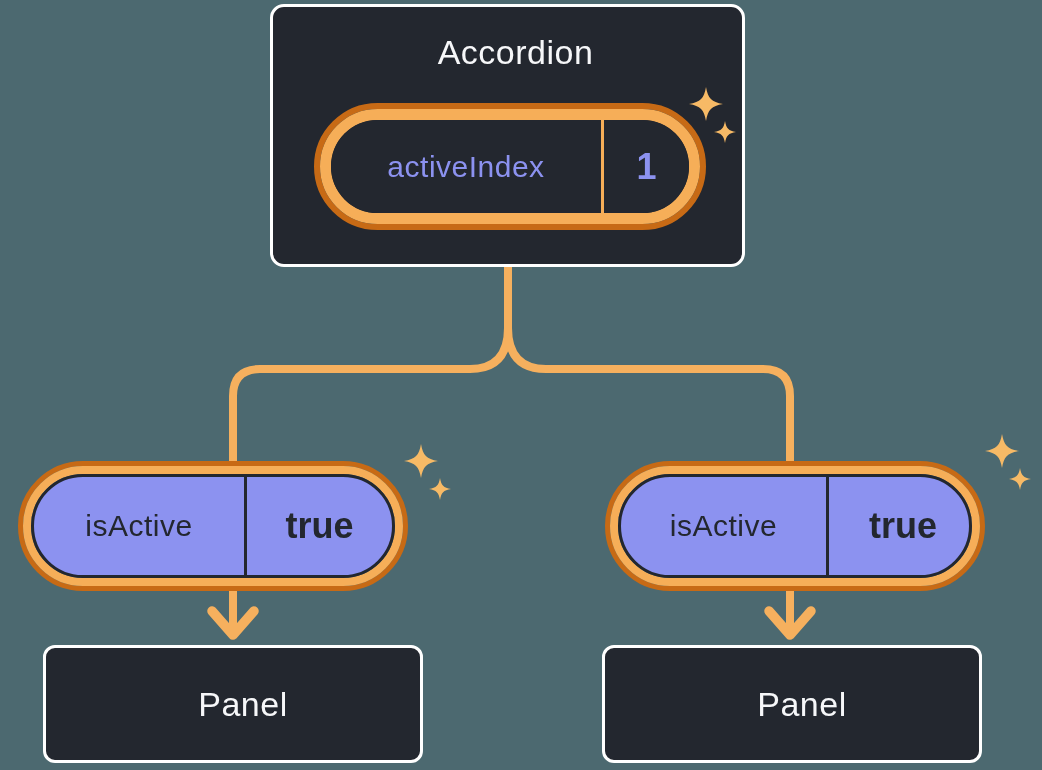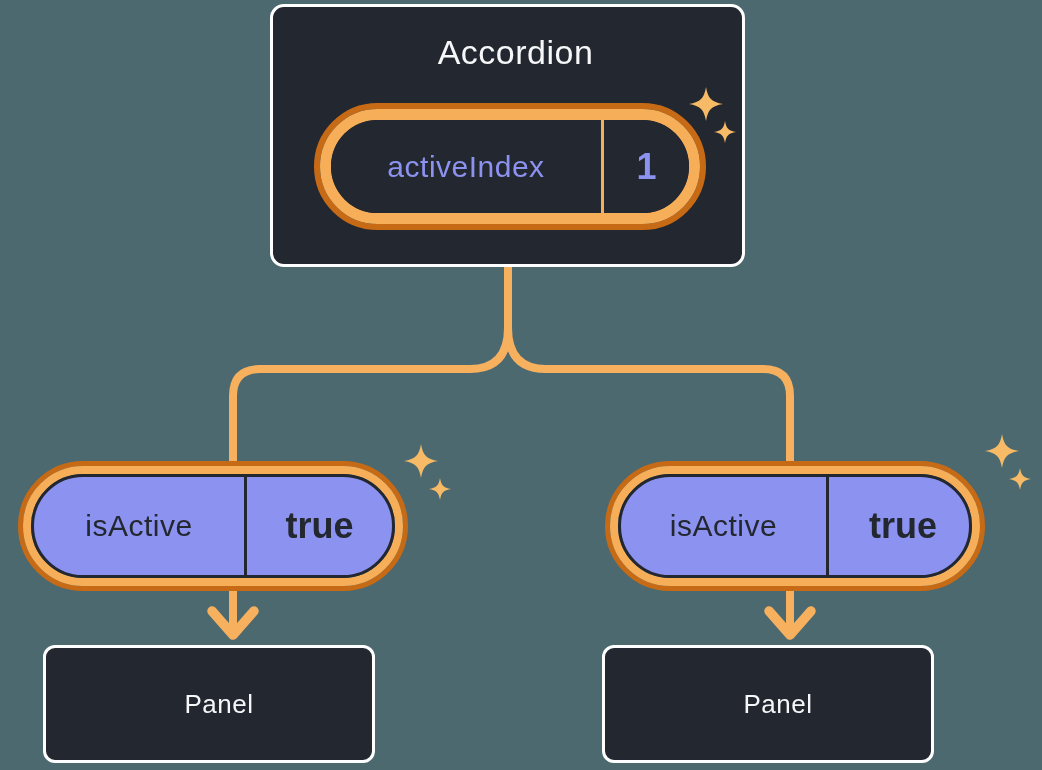--- a/index.html
+++ b/index.html
@@ -27,23 +27,23 @@
     border:3px solid var(--node-border);
     border-radius:14px;
     color:var(--text-light);
   }
   .accordion-card{left:270px;top:4px;width:475px;height:263px;padding-left:16px;}
   .card-title{
     text-align:center;margin-top:26px;font-size:34px;font-weight:500;
     letter-spacing:0.5px;color:var(--text-light);
   }
   .panel-card{
-    top:645px;width:332px;height:118px;border-radius:12px;
+    top:645px;width:380px;height:118px;border-radius:12px;
     display:flex;align-items:center;justify-content:center;
-    font-size:26px;font-weight:500;letter-spacing:0.5px;padding-left:20px;
+    font-size:34px;font-weight:500;letter-spacing:0.5px;padding-left:20px;
   }
   .panel-left{left:43px;}
   .panel-right{left:602px;}
   
   .ring-outer{
     position:absolute;box-sizing:border-box;border-radius:999px;
     border:6px solid var(--orange-dark);
   }
   .ring-inner{
     box-sizing:border-box;width:100%;height:100%;border-radius:999px;

